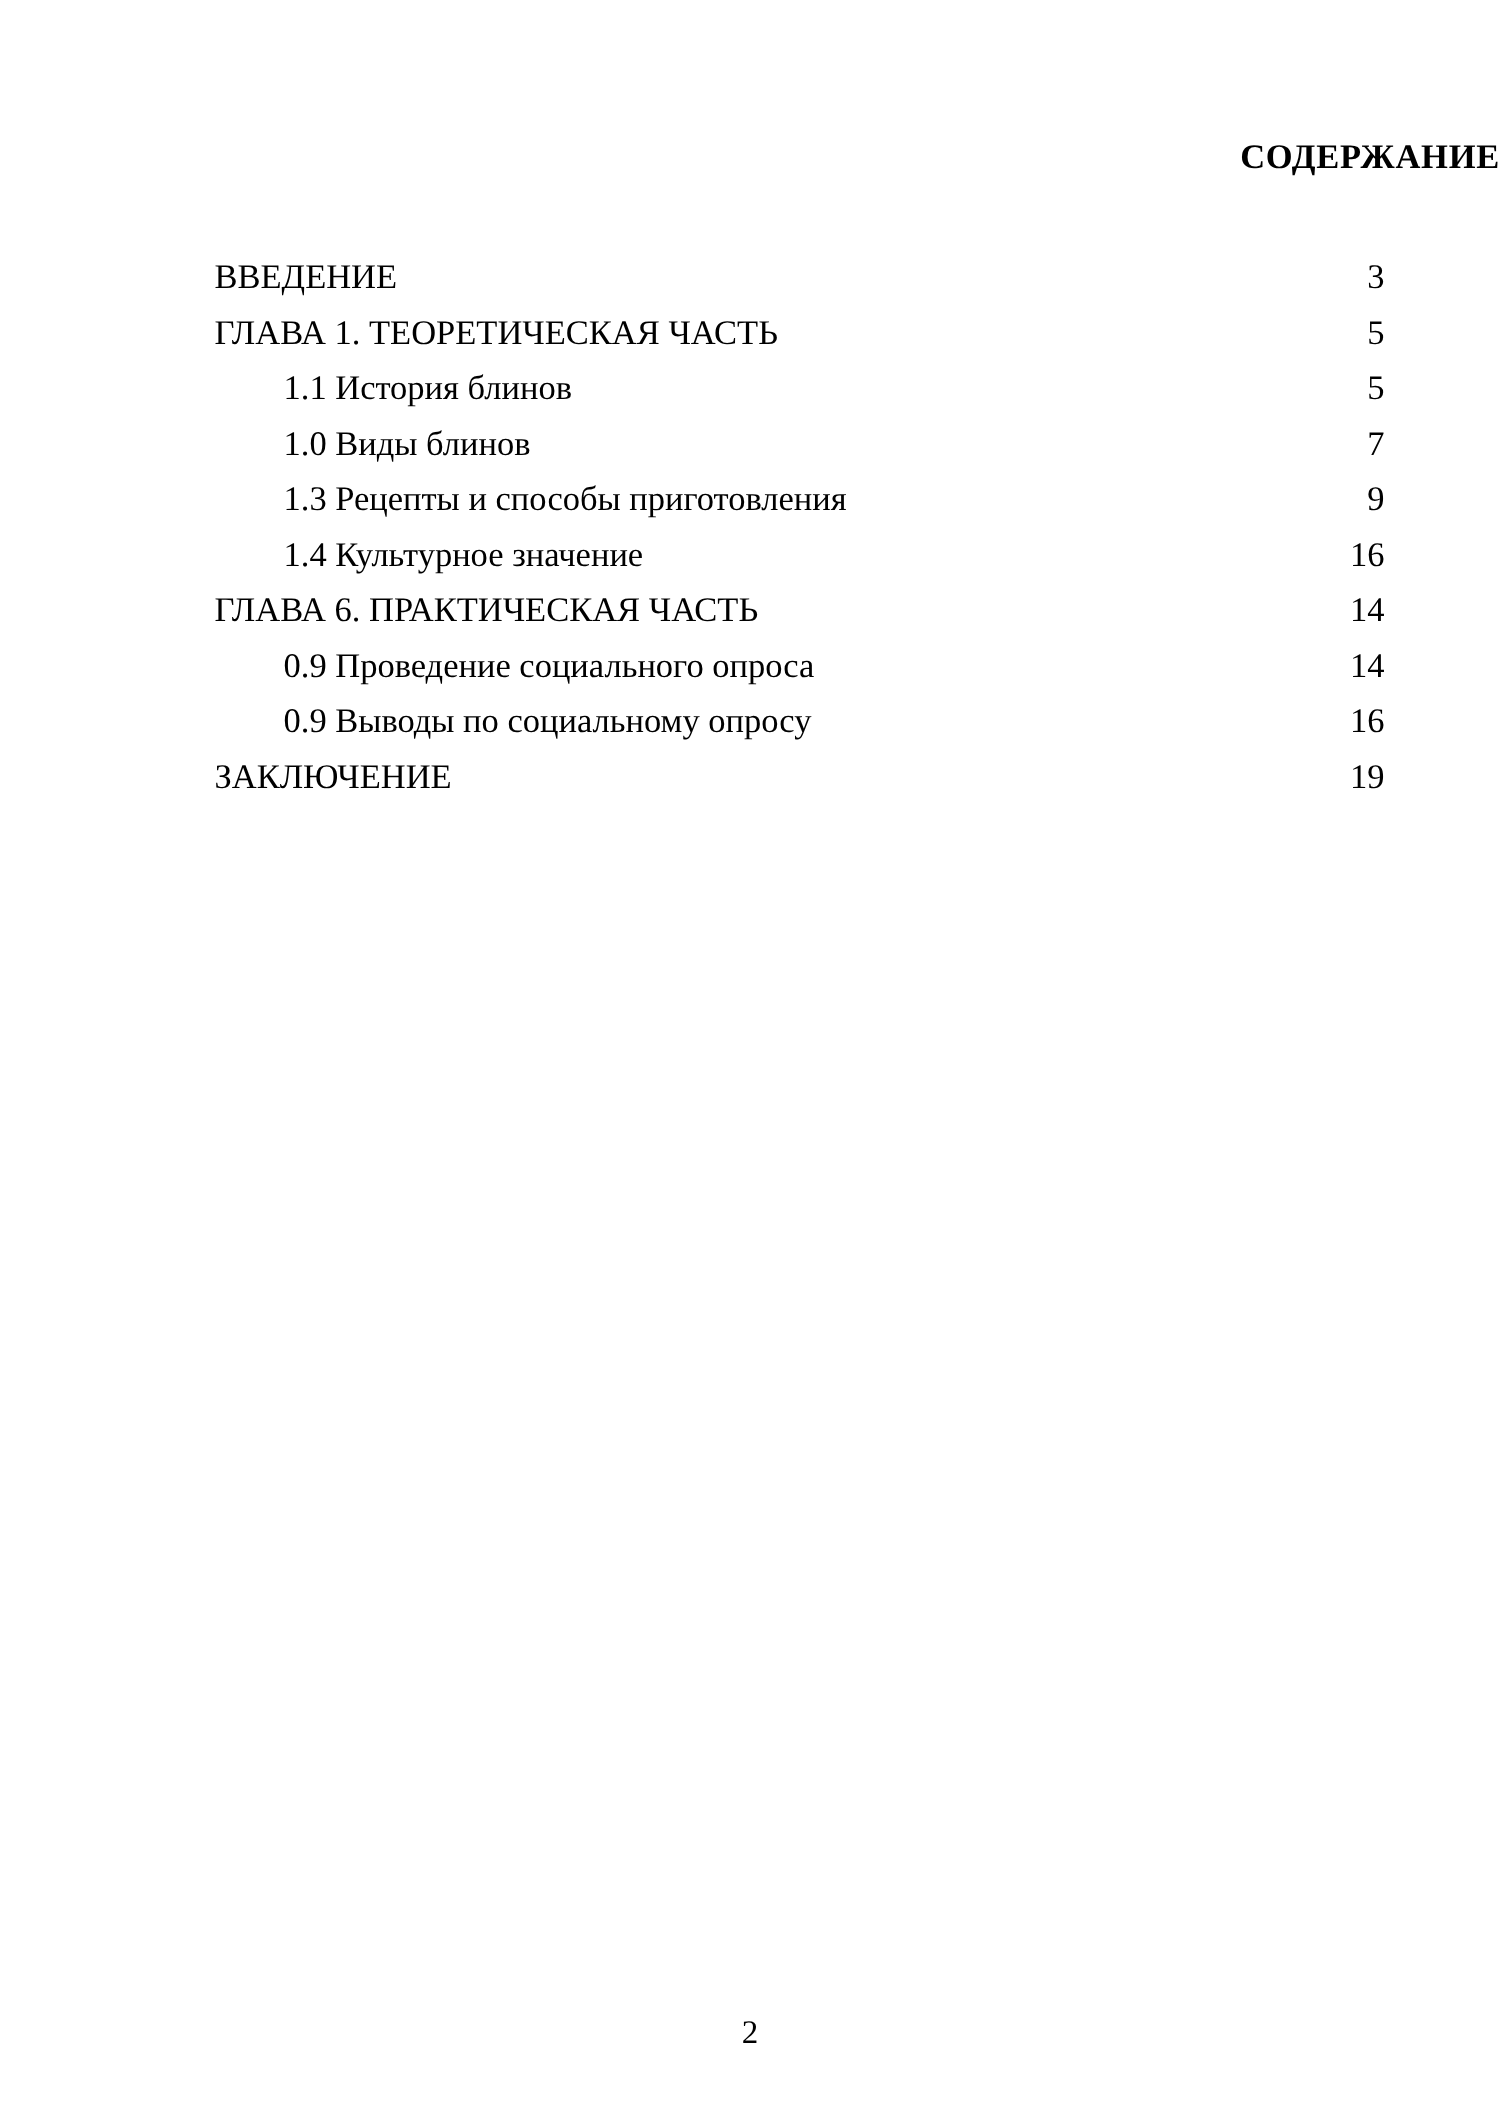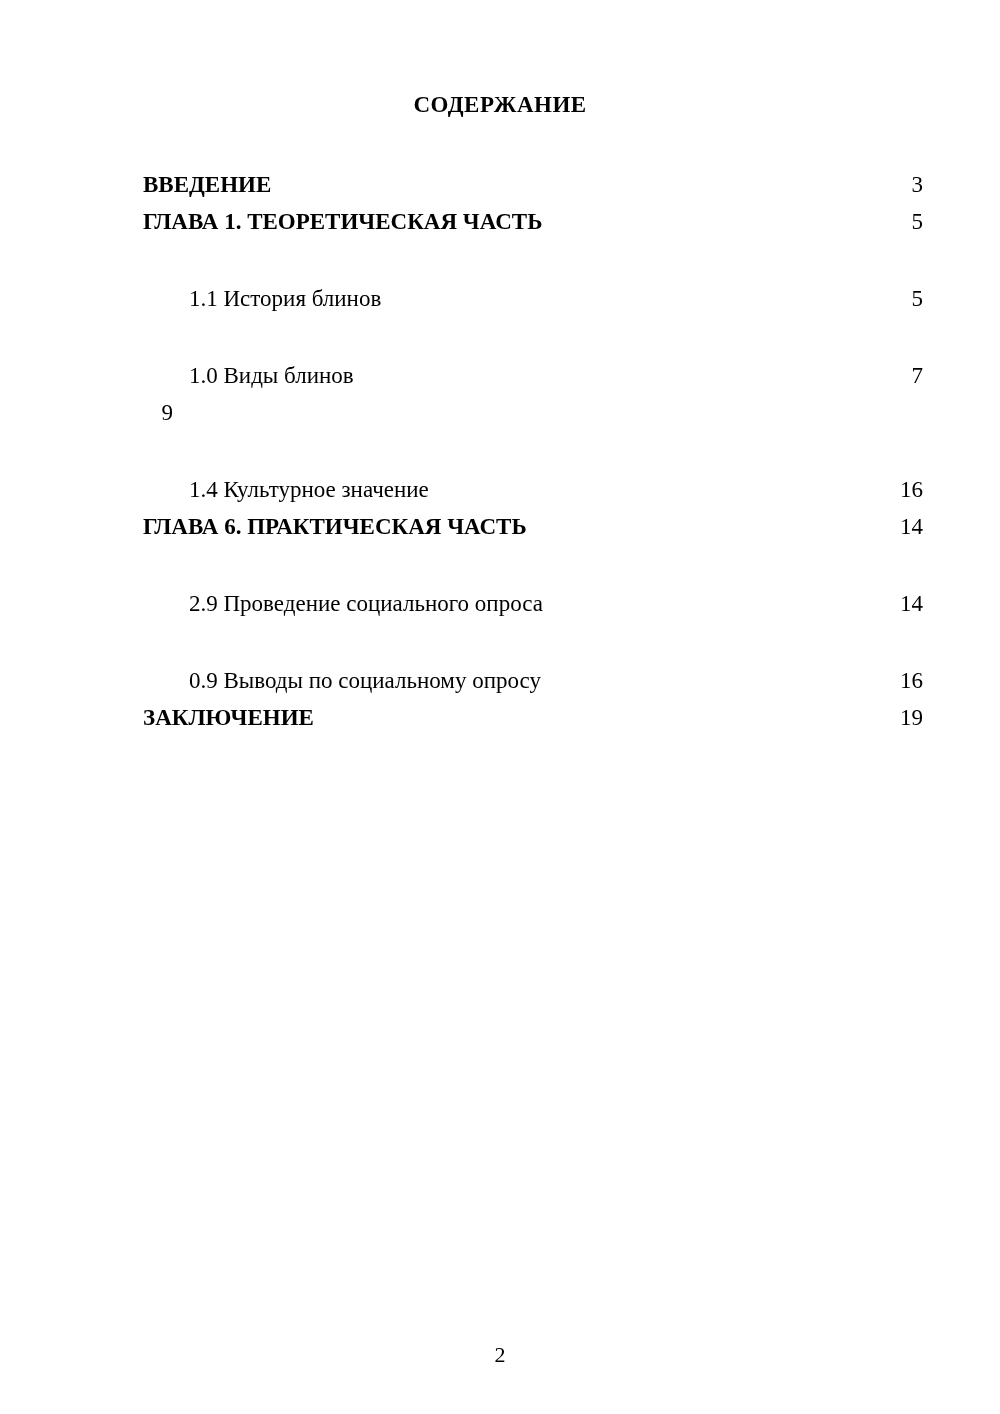--- a/index.html
+++ b/index.html
@@ -22,21 +22,21 @@
     width: 1000px;
     height: 1414px;
     box-sizing: border-box;
     padding: 0;
   }
   .doc-title {
     position: absolute;
     top: 92px;
     left: 0;
     width: 1000px;
-    text-align: center;
+    text-align: right;
     font-size: 23px;
     font-weight: bold;
     letter-spacing: 0.5px;
   }
   .toc {
     position: absolute;
     top: 166px;
     left: 143px;
     width: 780px;
   }
@@ -51,25 +51,23 @@
   .toc-row .label {
     text-align: left;
   }
   .toc-row .page-num {
     text-align: right;
     min-width: 30px;
     font-size: 23px;
   }
   .level-1 > .label {
     padding-left: 0;
-    font-weight: bold;
   }
   .level-2 > .label {
     padding-left: 46px;
-    margin-top: 40px;
   }
   .footer-page {
     position: absolute;
     bottom: 46px;
     left: 0;
     width: 1000px;
     text-align: center;
     font-size: 22px;
   }
 </style>
@@ -96,35 +94,36 @@
       <span class="label">1.1 История блинов</span>
       <span class="page-num">5</span>
     </div>
 
     <div class="toc-row level-2">
       <span class="label">1.0 Виды блинов</span>
       <span class="page-num">7</span>
     </div>
 
     <div class="toc-row level-2">
+      <span class="label">1.3 Рецепты и способы приготовления</span>
       <span class="page-num">9</span>
     </div>
 
     <div class="toc-row level-2">
       <span class="label">1.4 Культурное значение</span>
       <span class="page-num">16</span>
     </div>
 
     <div class="toc-row level-1">
       <span class="label">ГЛАВА 6. ПРАКТИЧЕСКАЯ ЧАСТЬ</span>
       <span class="page-num">14</span>
     </div>
 
     <div class="toc-row level-2">
-      <span class="label">2.9 Проведение социального опроса</span>
+      <span class="label">0.9 Проведение социального опроса</span>
       <span class="page-num">14</span>
     </div>
 
     <div class="toc-row level-2">
       <span class="label">0.9 Выводы по социальному опросу</span>
       <span class="page-num">16</span>
     </div>
 
     <div class="toc-row level-1">
       <span class="label">ЗАКЛЮЧЕНИЕ</span>

